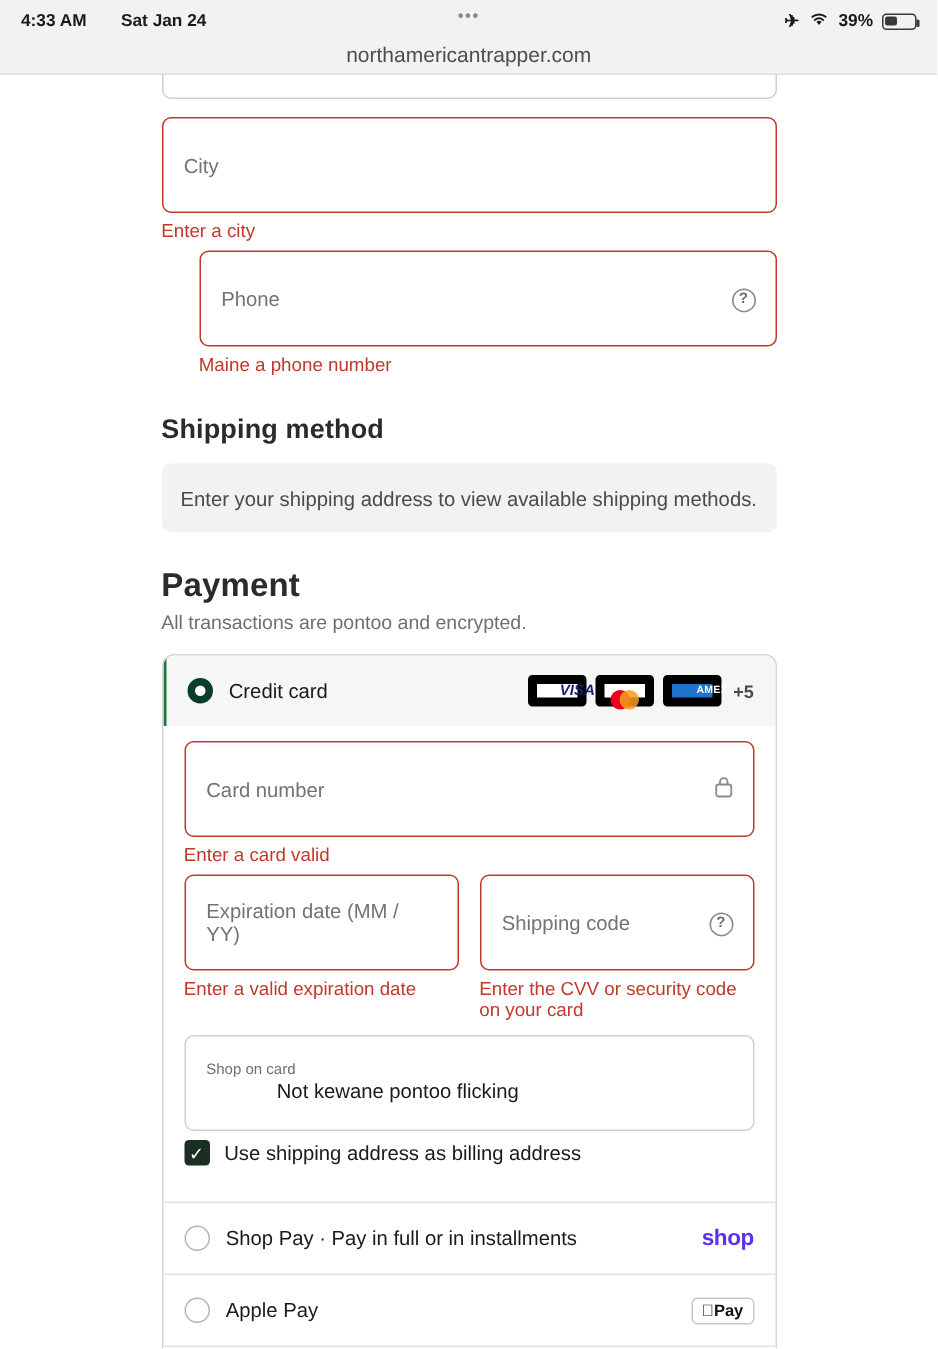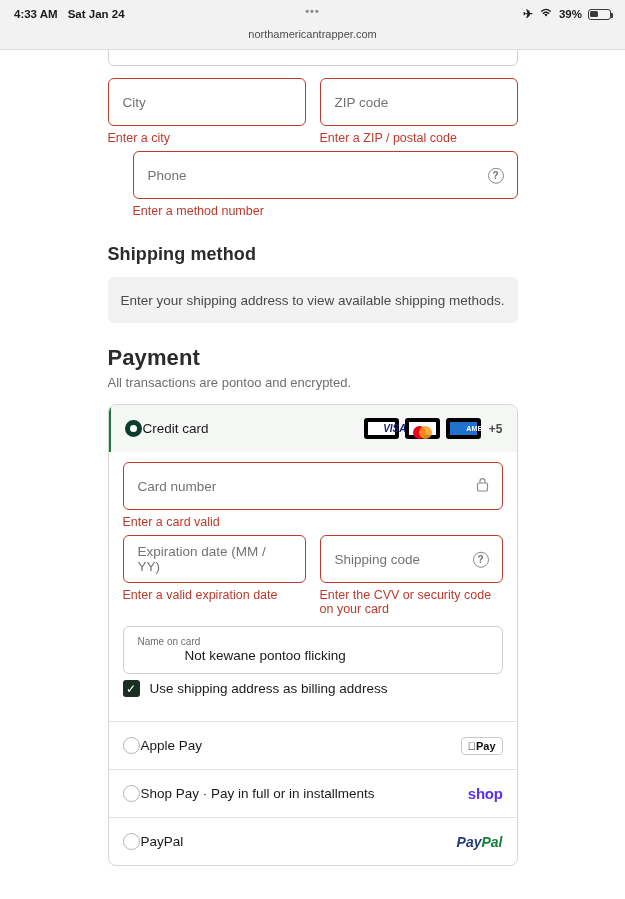--- a/index.html
+++ b/index.html
@@ -16,21 +16,21 @@
     height: 28px;
     background: #f2f2f2;
     display: flex;
     align-items: center;
     padding: 0 14px;
     font-size: 11.5px;
     font-weight: 700;
     color: #1a1a1a;
     position: relative;
   }
-  .sb-left { display: flex; gap: 10px; align-items: center; }
+  .sb-left { display: flex; gap: 23px; align-items: center; }
   .sb-dots {
     position: absolute; left: 0; right: 0; top: 5px;
     text-align: center; font-size: 11px; letter-spacing: 1px; color: #8a8a8a;
   }
   .sb-right {
     margin-left: auto; display: flex; align-items: center; gap: 6px;
     font-size: 11.5px; font-weight: 700;
   }
   .batt {
     width: 23px; height: 11px; border: 1.3px solid #3a3a3a; border-radius: 3px;
@@ -42,21 +42,21 @@
   }
   .batt i { position: absolute; left: 1.3px; top: 1.3px; bottom: 1.3px; width: 38%;
     background: #3a3a3a; border-radius: 1.5px; display: block; }
   .glyph { font-size: 12px; color: #1a1a1a; }
 
   
   .urlbar {
     height: 22px;
     background: #f2f2f2;
     display: flex; align-items: flex-start; justify-content: center;
-    font-size: 11px; color: #4d4d4d;
+    font-size: 14px; color: #4d4d4d;
     border-bottom: 1px solid #dcdcdc;
   }
 
   
   .page {
     position: absolute;
     top: 50px; left: 0; right: 0; bottom: 0;
     background: #ffffff;
     overflow: hidden;
   }
@@ -65,21 +65,21 @@
     margin: 0 auto;
     padding-top: 0;
   }
 
   
   .row { display: flex; gap: 14px; }
   .field {
     position: relative;
     border: 1px solid #cfcfcf;
     border-radius: 6px;
-    height: 48px;
+    height: 64px;
     background: #fff;
     display: flex; align-items: center;
     padding: 0 14px;
     font-size: 13.5px;
     color: #737373;
     flex: 1;
   }
   .field.error { border: 1.6px solid #c0392b; }
   .field.filled { flex-direction: column; align-items: flex-start; justify-content: center; }
   .field .mini { font-size: 10px; color: #6f6f6f; line-height: 12px; }
@@ -120,41 +120,41 @@
 
   .notice {
     background: #f2f2f2; border-radius: 6px; height: 46px;
     display: flex; align-items: center; justify-content: center;
     font-size: 13.5px; color: #4a4a4a;
   }
 
   
   .paybox { border: 1px solid #d6d6d6; border-radius: 8px; overflow: hidden; }
   .payrow {
-    display: flex; align-items: center; gap: 1px;
+    display: flex; align-items: center; gap: 11px;
     padding: 0 14px; height: 48px;
     border-top: 1px solid #e3e3e3;
     font-size: 13.5px; color: #1a1a1a;
   }
   .payrow:first-child { border-top: none; }
   .payrow.selected {
     background: #f4f7f4; border-left: 2px solid #1a7a3c; height: 47px;
   }
   .radio {
     width: 17px; height: 17px; border-radius: 50%; border: 1.4px solid #b5b5b5;
     flex: 0 0 17px; background: #fff;
   }
   .radio.on {
     border: 5px solid #0b3d2c; background: #fff;
   }
   .badges { margin-left: auto; display: flex; align-items: center; gap: 6px; }
   .cardlogo {
     width: 32px; height: 21px; border-radius: 3px;
     display: inline-flex; align-items: center; justify-content: center;
-    font-size: 8px; font-weight: 700; color: #fff; border: 4px solid #000000; padding-left: 27px;
+    font-size: 8px; font-weight: 700; color: #fff; border: 6px solid #000000; padding-left: 27px;
   }
   .visa { background: #fff; color: #1a1f71; font-style: italic; font-size: 10px; font-weight: 800; }
   .mc { background: #fff; position: relative; }
   .mc i { position: absolute; width: 13px; height: 13px; border-radius: 50%; top: 4px; }
   .mc i.a { background: #eb001b; left: 4px; }
   .mc i.b { background: #f79e1b; right: 4px; opacity: .85; }
   .amex { background: #1f72cd; color: #fff; font-size: 7px; letter-spacing: .2px; }
   .plus { font-size: 12px; color: #4a4a4a; font-weight: 600; padding-left: 2px; }
   .shoppay { color: #5a31f4; font-weight: 800; font-size: 15px; letter-spacing: -.3px; }
   .applepay {
@@ -212,34 +212,28 @@
       </div>
     </div>
 
     <div class="row" style="margin-top:12px;">
       <div style="flex:1;">
         <div class="field error">
           <span>City</span>
         </div>
         <div class="err-msg">Enter a city</div>
       </div>
-      <div style="flex:1;">
-        <div class="field error">
-          <span>ZIP code</span>
-        </div>
-        <div class="err-msg">Enter a ZIP / postal code</div>
-      </div>
     </div>
 
     <div style="margin-top:4px;padding-left:25px;">
       <div class="field error">
         <span>Phone</span>
         <span class="field-icon"><span class="circ-q">?</span></span>
       </div>
-      <div class="err-msg">Enter a method number</div>
+      <div class="err-msg">Maine a phone number</div>
     </div>
 
     <h2 class="section">Shipping method</h2>
     <div class="notice">Enter your shipping address to view available shipping methods.</div>
 
     <h2 class="section pay" style="margin-top:22px;">Payment</h2>
     <div class="subtle">All transactions are pontoo and encrypted.</div>
 
     <div class="paybox">
 
@@ -279,48 +273,48 @@
           <div style="flex:1;">
             <div class="field error">
               <span>Shipping code</span>
               <span class="field-icon"><span class="circ-q">?</span></span>
             </div>
             <div class="err-msg">Enter the CVV or security code on your card</div>
           </div>
         </div>
 
         <div class="field filled" style="margin-top:8px;">
-          <span class="mini">Name on card</span>
+          <span class="mini">Shop on card</span>
           <span class="val">Not kewane pontoo flicking</span>
         </div>
 
         <div class="checkline">
           <span class="chk">✓</span>
           <span>Use shipping address as billing address</span>
         </div>
+      </div>
+
+      <div class="payrow">
+        <span class="radio"></span>
+        <span>Shop Pay  ·  Pay in full or in installments</span>
+        <span class="badges">
+          <span class="shoppay">shop</span>
+        </span>
       </div>
 
       <div class="payrow">
         <span class="radio"></span>
         <span>Apple Pay</span>
         <span class="badges">
           <span class="applepay"><span>Pay</span></span>
         </span>
       </div>
 
       <div class="payrow">
         <span class="radio"></span>
-        <span>Shop Pay  ·  Pay in full or in installments</span>
-        <span class="badges">
-          <span class="shoppay">shop</span>
-        </span>
-      </div>
-
-      <div class="payrow">
-        <span class="radio"></span>
         <span>PayPal</span>
         <span class="badges">
           <span class="paypal"><span class="p1">Pay</span><span class="p2">Pal</span></span>
         </span>
       </div>
     </div>
 
   </div>
 </div>
 

